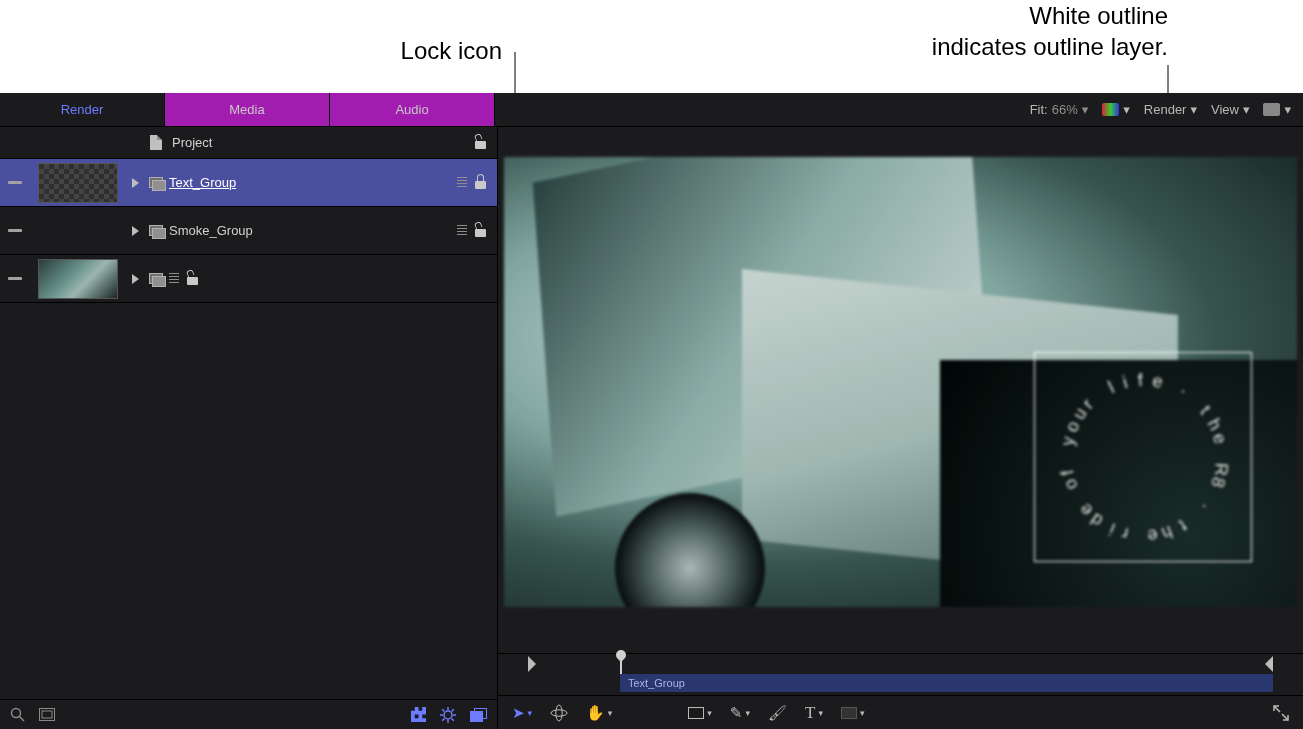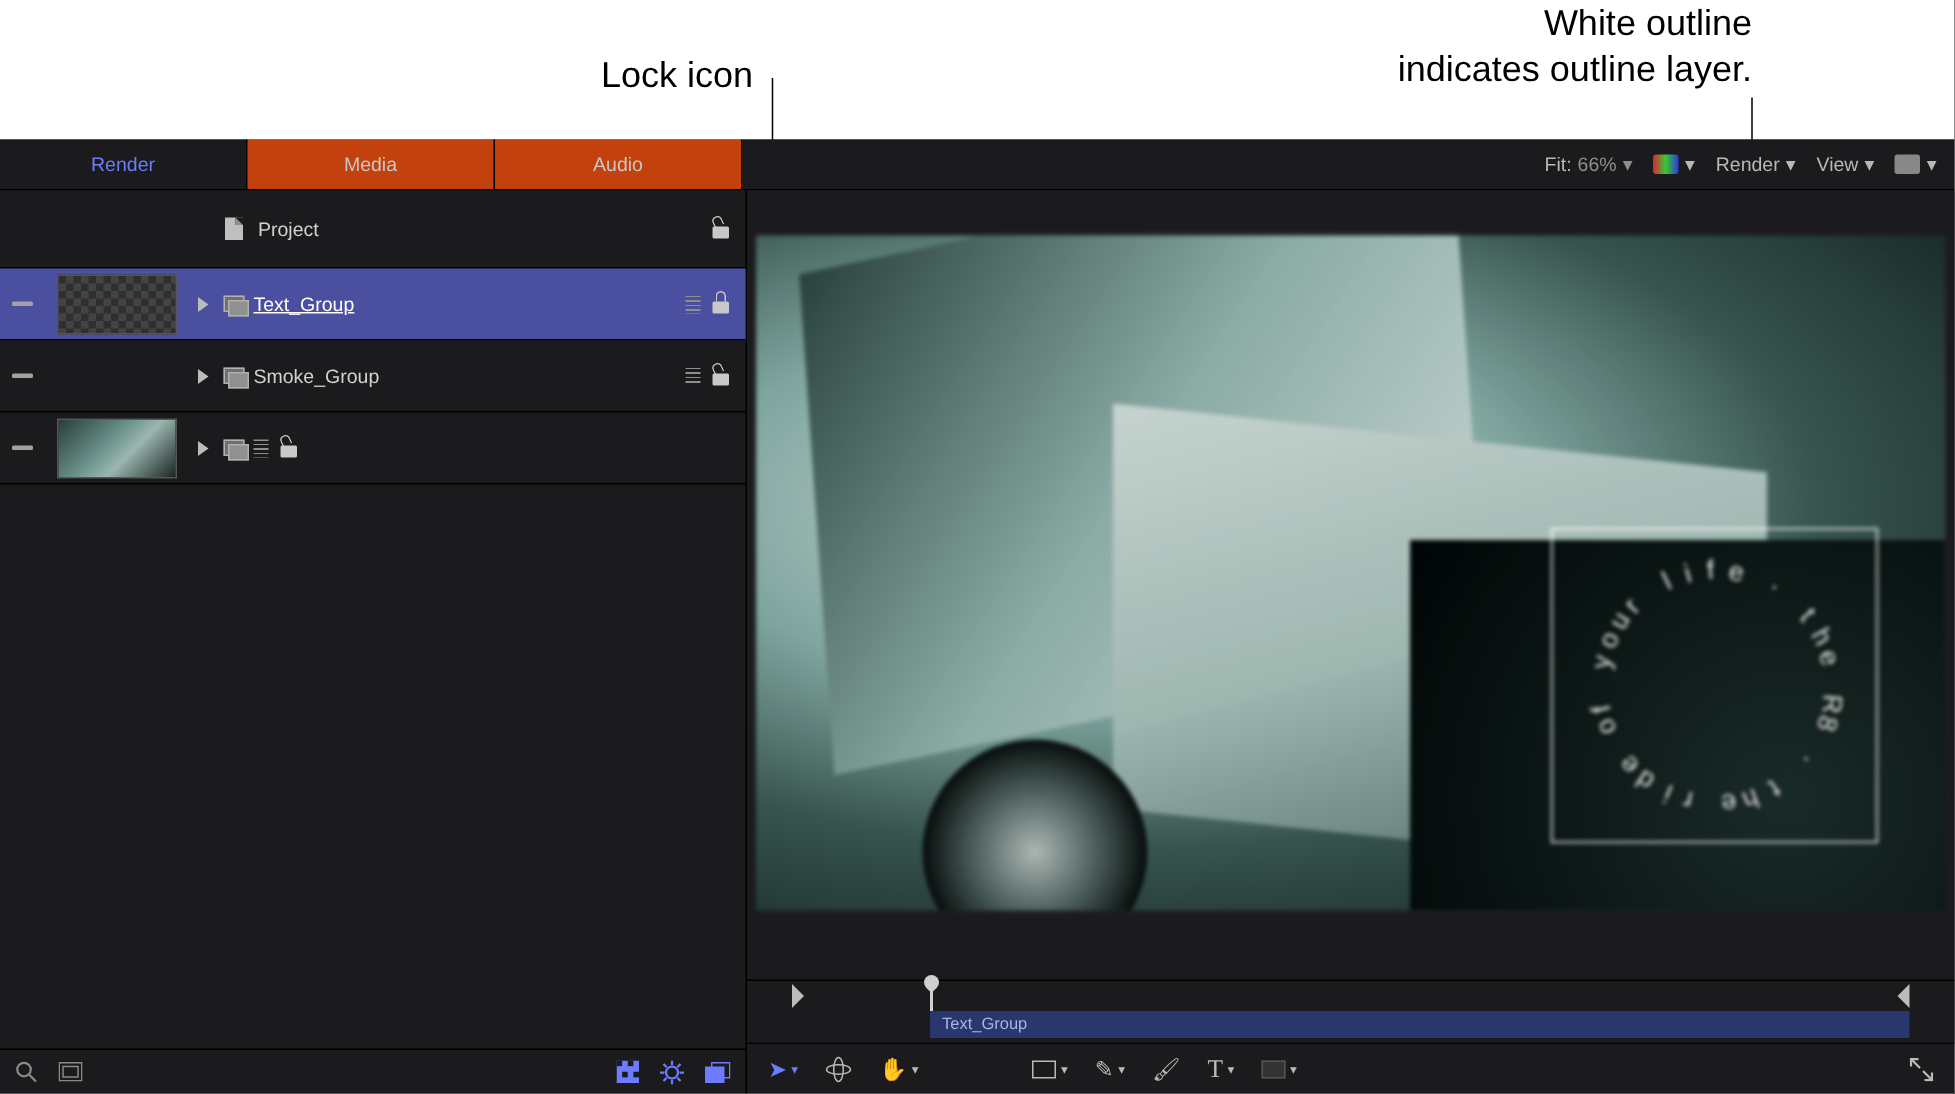--- a/index.html
+++ b/index.html
@@ -1,28 +1,28 @@
 <!DOCTYPE html>
 <html><head>
 <meta charset="utf-8">
 <style>
   * { margin:0; padding:0; box-sizing:border-box; font-family:-apple-system,Helvetica,Arial,sans-serif; }
   body { background:#fff; width:1303px; height:729px; position:relative; overflow:hidden; }
   .callout { position:absolute; font-size:24px; color:#000; text-align:right; line-height:1.3; }
   .app { position:absolute; left:0; top:93px; width:1303px; height:636px; background:#1b1b1d; display:flex; flex-direction:column; }
   .tabs { display:flex; height:34px; border-bottom:1px solid #000; }
-  .tab { flex:0 0 165px; display:flex; align-items:center; justify-content:center; font-size:13px; color:#c8c8c8; background:#c2410c; border-right:1px solid #000; cursor:default; }
+  .tab { flex:0 0 165px; display:flex; align-items:center; justify-content:center; font-size:13px; color:#c8c8c8; background:#a21caf; border-right:1px solid #000; cursor:default; }
   .tab.active { color:#6d7cff; background:#1b1b1d; }
   .tabs .spacer { flex:1; background:#1b1b1d; display:flex; align-items:center; justify-content:flex-end; padding-right:12px; gap:14px; }
   .canvas-ctrl { color:#b8b8b8; font-size:13px; display:flex; align-items:center; gap:4px; }
   .canvas-ctrl .dim { color:#8d8d8d; }
   .body { flex:1; display:flex; }
   .layers-panel { width:498px; background:#1b1b1d; display:flex; flex-direction:column; border-right:1px solid #000; }
   .row { display:flex; align-items:center; height:48px; border-bottom:1px solid #000; padding-right:10px; gap:6px; font-size:13px; color:#d2d2d2; }
-  .row.project { height:52px; padding-left:150px; gap:10px; }
+  .row.project { height:32px; padding-left:150px; gap:10px; }
   .row.selected { background:#4b4f9f; color:#fff; }
   .enable-dash { width:14px; height:3px; background:#a2a2a2; margin-left:8px; border-radius:1px; }
   .thumb { width:80px; height:40px; margin-left:10px; background:#2f2f2f; border:1px solid #555; background-image:
     linear-gradient(45deg,#444 25%,transparent 25%),linear-gradient(-45deg,#444 25%,transparent 25%),
     linear-gradient(45deg,transparent 75%,#444 75%),linear-gradient(-45deg,transparent 75%,#444 75%);
     background-size:10px 10px; background-position:0 0,0 5px,5px -5px,-5px 0; }
   .thumb.car { background:linear-gradient(135deg,#2a3d3a,#668f88 40%,#9bb6b0 60%,#1a2623); }
   .discl { width:0;height:0;border-top:5px solid transparent;border-bottom:5px solid transparent;border-left:7px solid #bcbcbc; margin-left:8px; }
   .stack-ico { width:14px;height:12px; position:relative; margin-left:4px;}
   .stack-ico::before,.stack-ico::after{content:"";position:absolute;width:12px;height:9px;border:1px solid #b0b0b0;}

